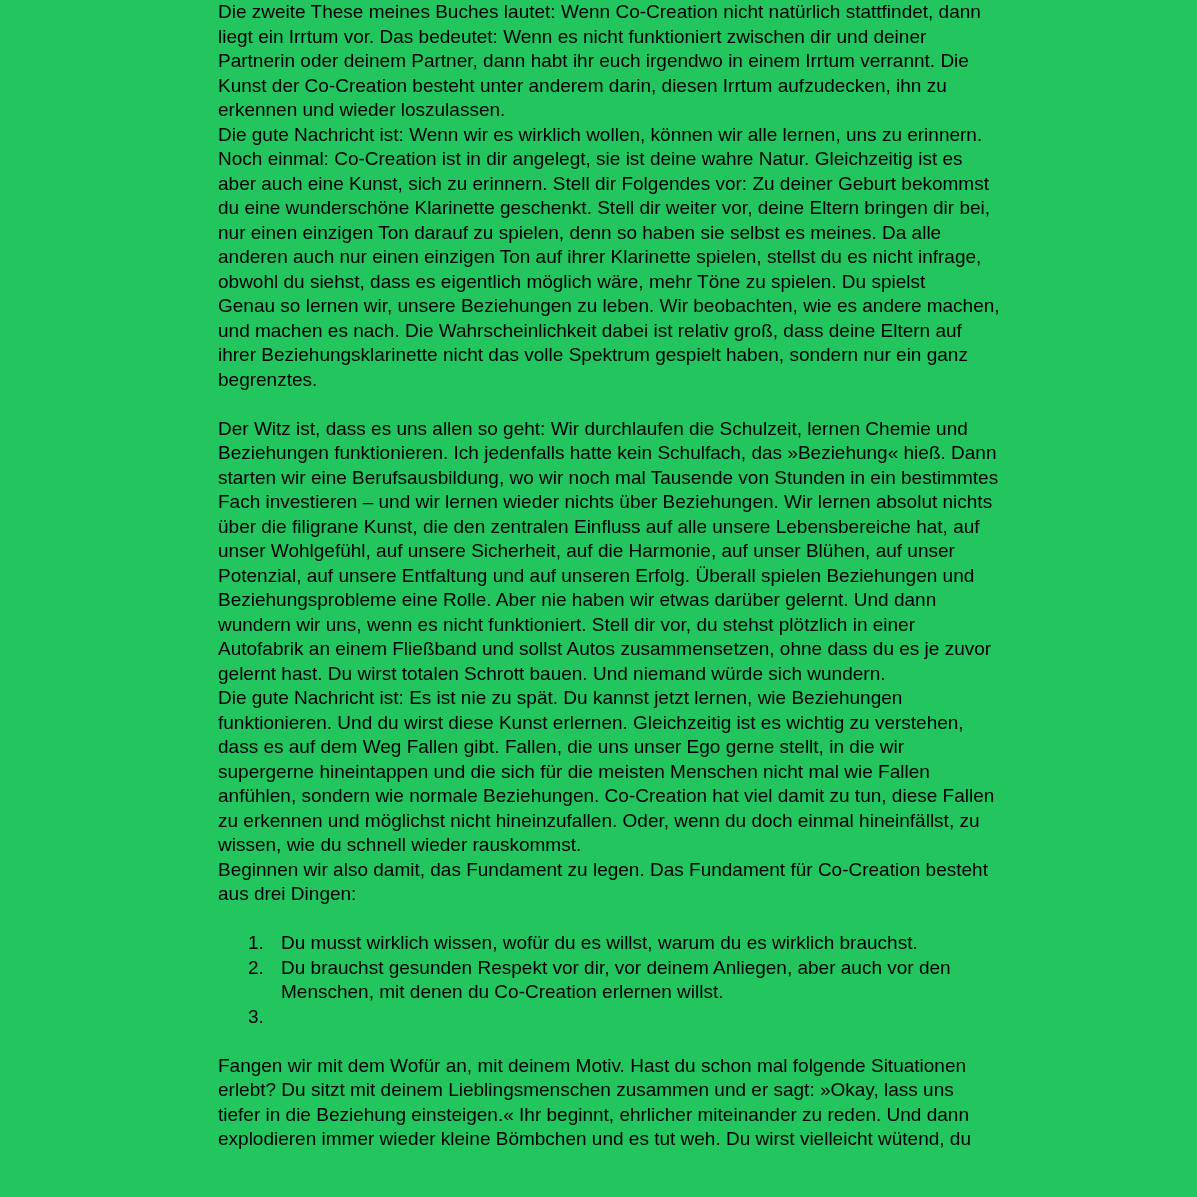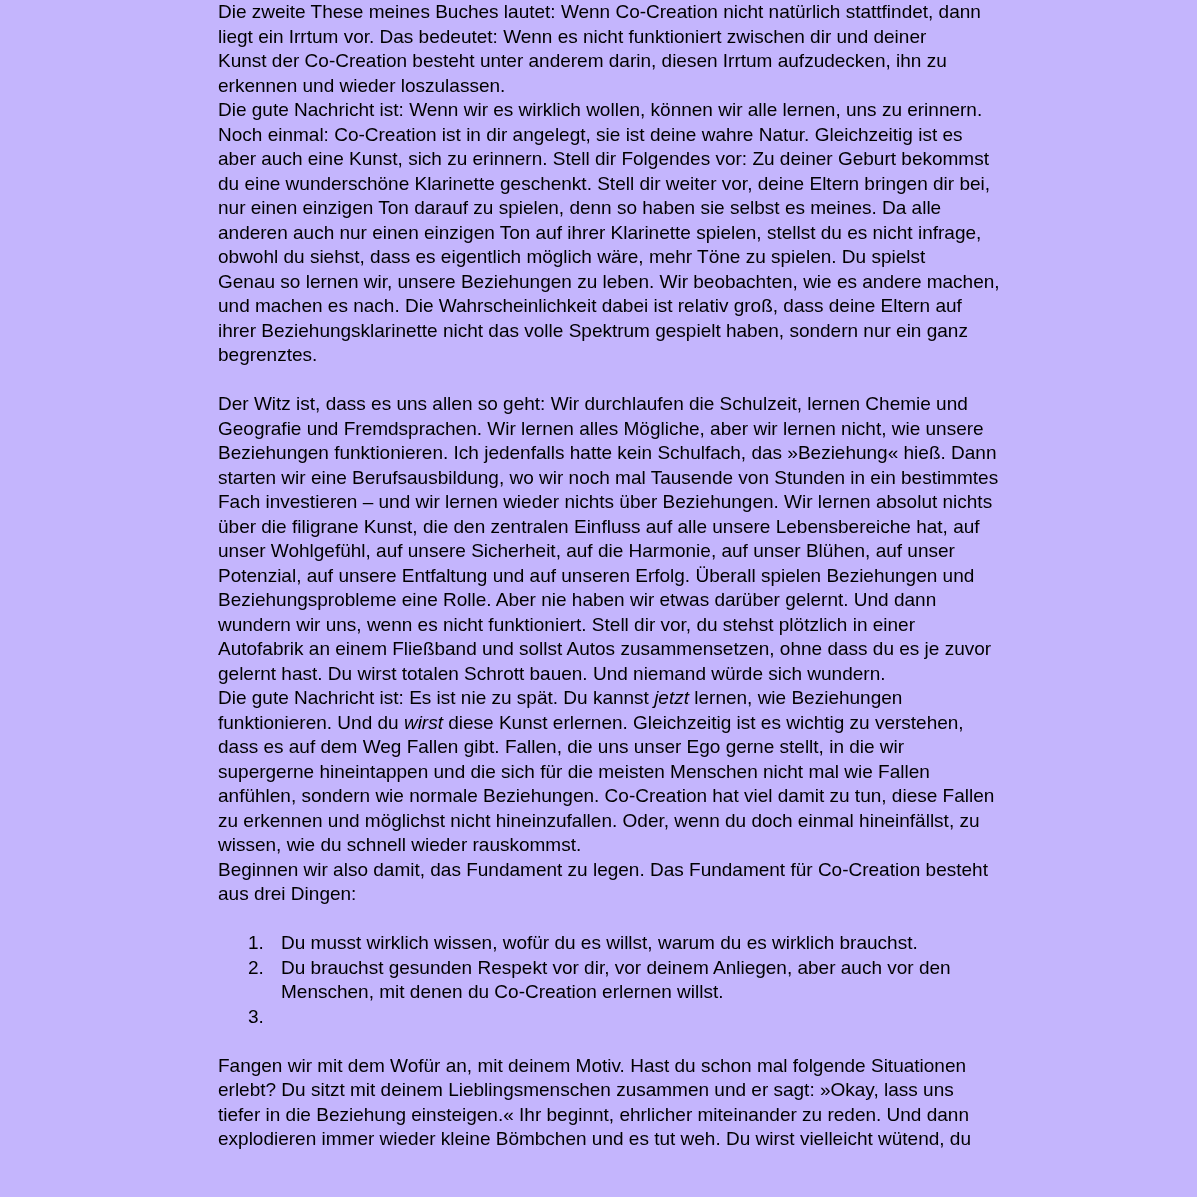--- a/index.html
+++ b/index.html
@@ -4,50 +4,51 @@
 <style>
   html,body{margin:0;padding:0;}
   body{
     width:1197px;height:1197px;
     background:#ffffff;
     overflow:hidden;
     position:relative;
   }
   .page{
     position:absolute;inset:0;
-    background:#c4b5fd;
+    background:#22c55e;
   }
   .textcol{
     position:absolute;
     left:218px;top:0;
     width:790px;
     color:#000000;
     font-family:"Liberation Sans","DejaVu Sans",sans-serif;
     font-size:19px;
     line-height:24.5px;
     -webkit-font-smoothing:antialiased;
   }
   .para{display:block;}
   .line{height:24.5px;white-space:nowrap;}
   .blank{height:24.5px;}
-  .it{font-style:italic;margin-top:44px;}
+  .it{margin-top:44px;}
   .olist{display:block;}
   .list-item{display:flex;align-items:flex-start;}
   .marker{flex:none;width:33px;margin-left:30px;white-space:nowrap;}
   .item-lines{flex:none;}
 </style>
 </head>
 <body>
 
 <div class="page">
   <div class="textcol">
 
     <div class="para">
         <div class="line"><span>Die zweite These meines Buches lautet: Wenn Co-Creation nicht natürlich stattfindet, dann</span></div>
         <div class="line"><span>liegt ein Irrtum vor. Das bedeutet: Wenn es nicht funktioniert zwischen dir und deiner</span></div>
+        <div class="line"><span>Partnerin oder deinem Partner, dann habt ihr euch irgendwo in einem Irrtum verrannt. Die</span></div>
         <div class="line"><span>Kunst der Co-Creation besteht unter anderem darin, diesen Irrtum aufzudecken, ihn zu</span></div>
         <div class="line"><span>erkennen und wieder loszulassen.</span></div>
       </div>
     <div class="para">
         <div class="line"><span>Die gute Nachricht ist: Wenn wir es wirklich wollen, können wir alle lernen, uns zu erinnern.</span></div>
         <div class="line"><span>Noch einmal: Co-Creation ist in dir angelegt, sie ist deine wahre Natur. Gleichzeitig ist es</span></div>
         <div class="line"><span>aber auch eine Kunst, sich zu erinnern. Stell dir Folgendes vor: Zu deiner Geburt bekommst</span></div>
         <div class="line"><span>du eine wunderschöne Klarinette geschenkt. Stell dir weiter vor, deine Eltern bringen dir bei,</span></div>
         <div class="line"><span>nur einen einzigen Ton darauf zu spielen, denn so haben sie selbst es meines. Da alle</span></div>
         <div class="line"><span>anderen auch nur einen einzigen Ton auf ihrer Klarinette spielen, stellst du es nicht infrage,</span></div>
@@ -57,21 +58,20 @@
         <div class="line"><span>Genau so lernen wir, unsere Beziehungen zu leben. Wir beobachten, wie es andere machen,</span></div>
         <div class="line"><span>und machen es nach. Die Wahrscheinlichkeit dabei ist relativ groß, dass deine Eltern auf</span></div>
         <div class="line"><span>ihrer Beziehungsklarinette nicht das volle Spektrum gespielt haben, sondern nur ein ganz</span></div>
         <div class="line"><span>begrenztes.</span></div>
       </div>
 
     <div class="blank"></div>
 
     <div class="para">
         <div class="line"><span>Der Witz ist, dass es uns allen so geht: Wir durchlaufen die Schulzeit, lernen Chemie und</span></div>
-        <div class="line"><span>Geografie und Fremdsprachen. Wir lernen alles Mögliche, aber wir lernen nicht, wie unsere</span></div>
         <div class="line"><span>Beziehungen funktionieren. Ich jedenfalls hatte kein Schulfach, das »Beziehung« hieß. Dann</span></div>
         <div class="line"><span>starten wir eine Berufsausbildung, wo wir noch mal Tausende von Stunden in ein bestimmtes</span></div>
         <div class="line"><span>Fach investieren – und wir lernen wieder nichts über Beziehungen. Wir lernen absolut nichts</span></div>
         <div class="line"><span>über die filigrane Kunst, die den zentralen Einfluss auf alle unsere Lebensbereiche hat, auf</span></div>
         <div class="line"><span>unser Wohlgefühl, auf unsere Sicherheit, auf die Harmonie, auf unser Blühen, auf unser</span></div>
         <div class="line"><span>Potenzial, auf unsere Entfaltung und auf unseren Erfolg. Überall spielen Beziehungen und</span></div>
         <div class="line"><span>Beziehungsprobleme eine Rolle. Aber nie haben wir etwas darüber gelernt. Und dann</span></div>
         <div class="line"><span>wundern wir uns, wenn es nicht funktioniert. Stell dir vor, du stehst plötzlich in einer</span></div>
         <div class="line"><span>Autofabrik an einem Fließband und sollst Autos zusammensetzen, ohne dass du es je zuvor</span></div>
         <div class="line"><span>gelernt hast. Du wirst totalen Schrott bauen. Und niemand würde sich wundern.</span></div>

